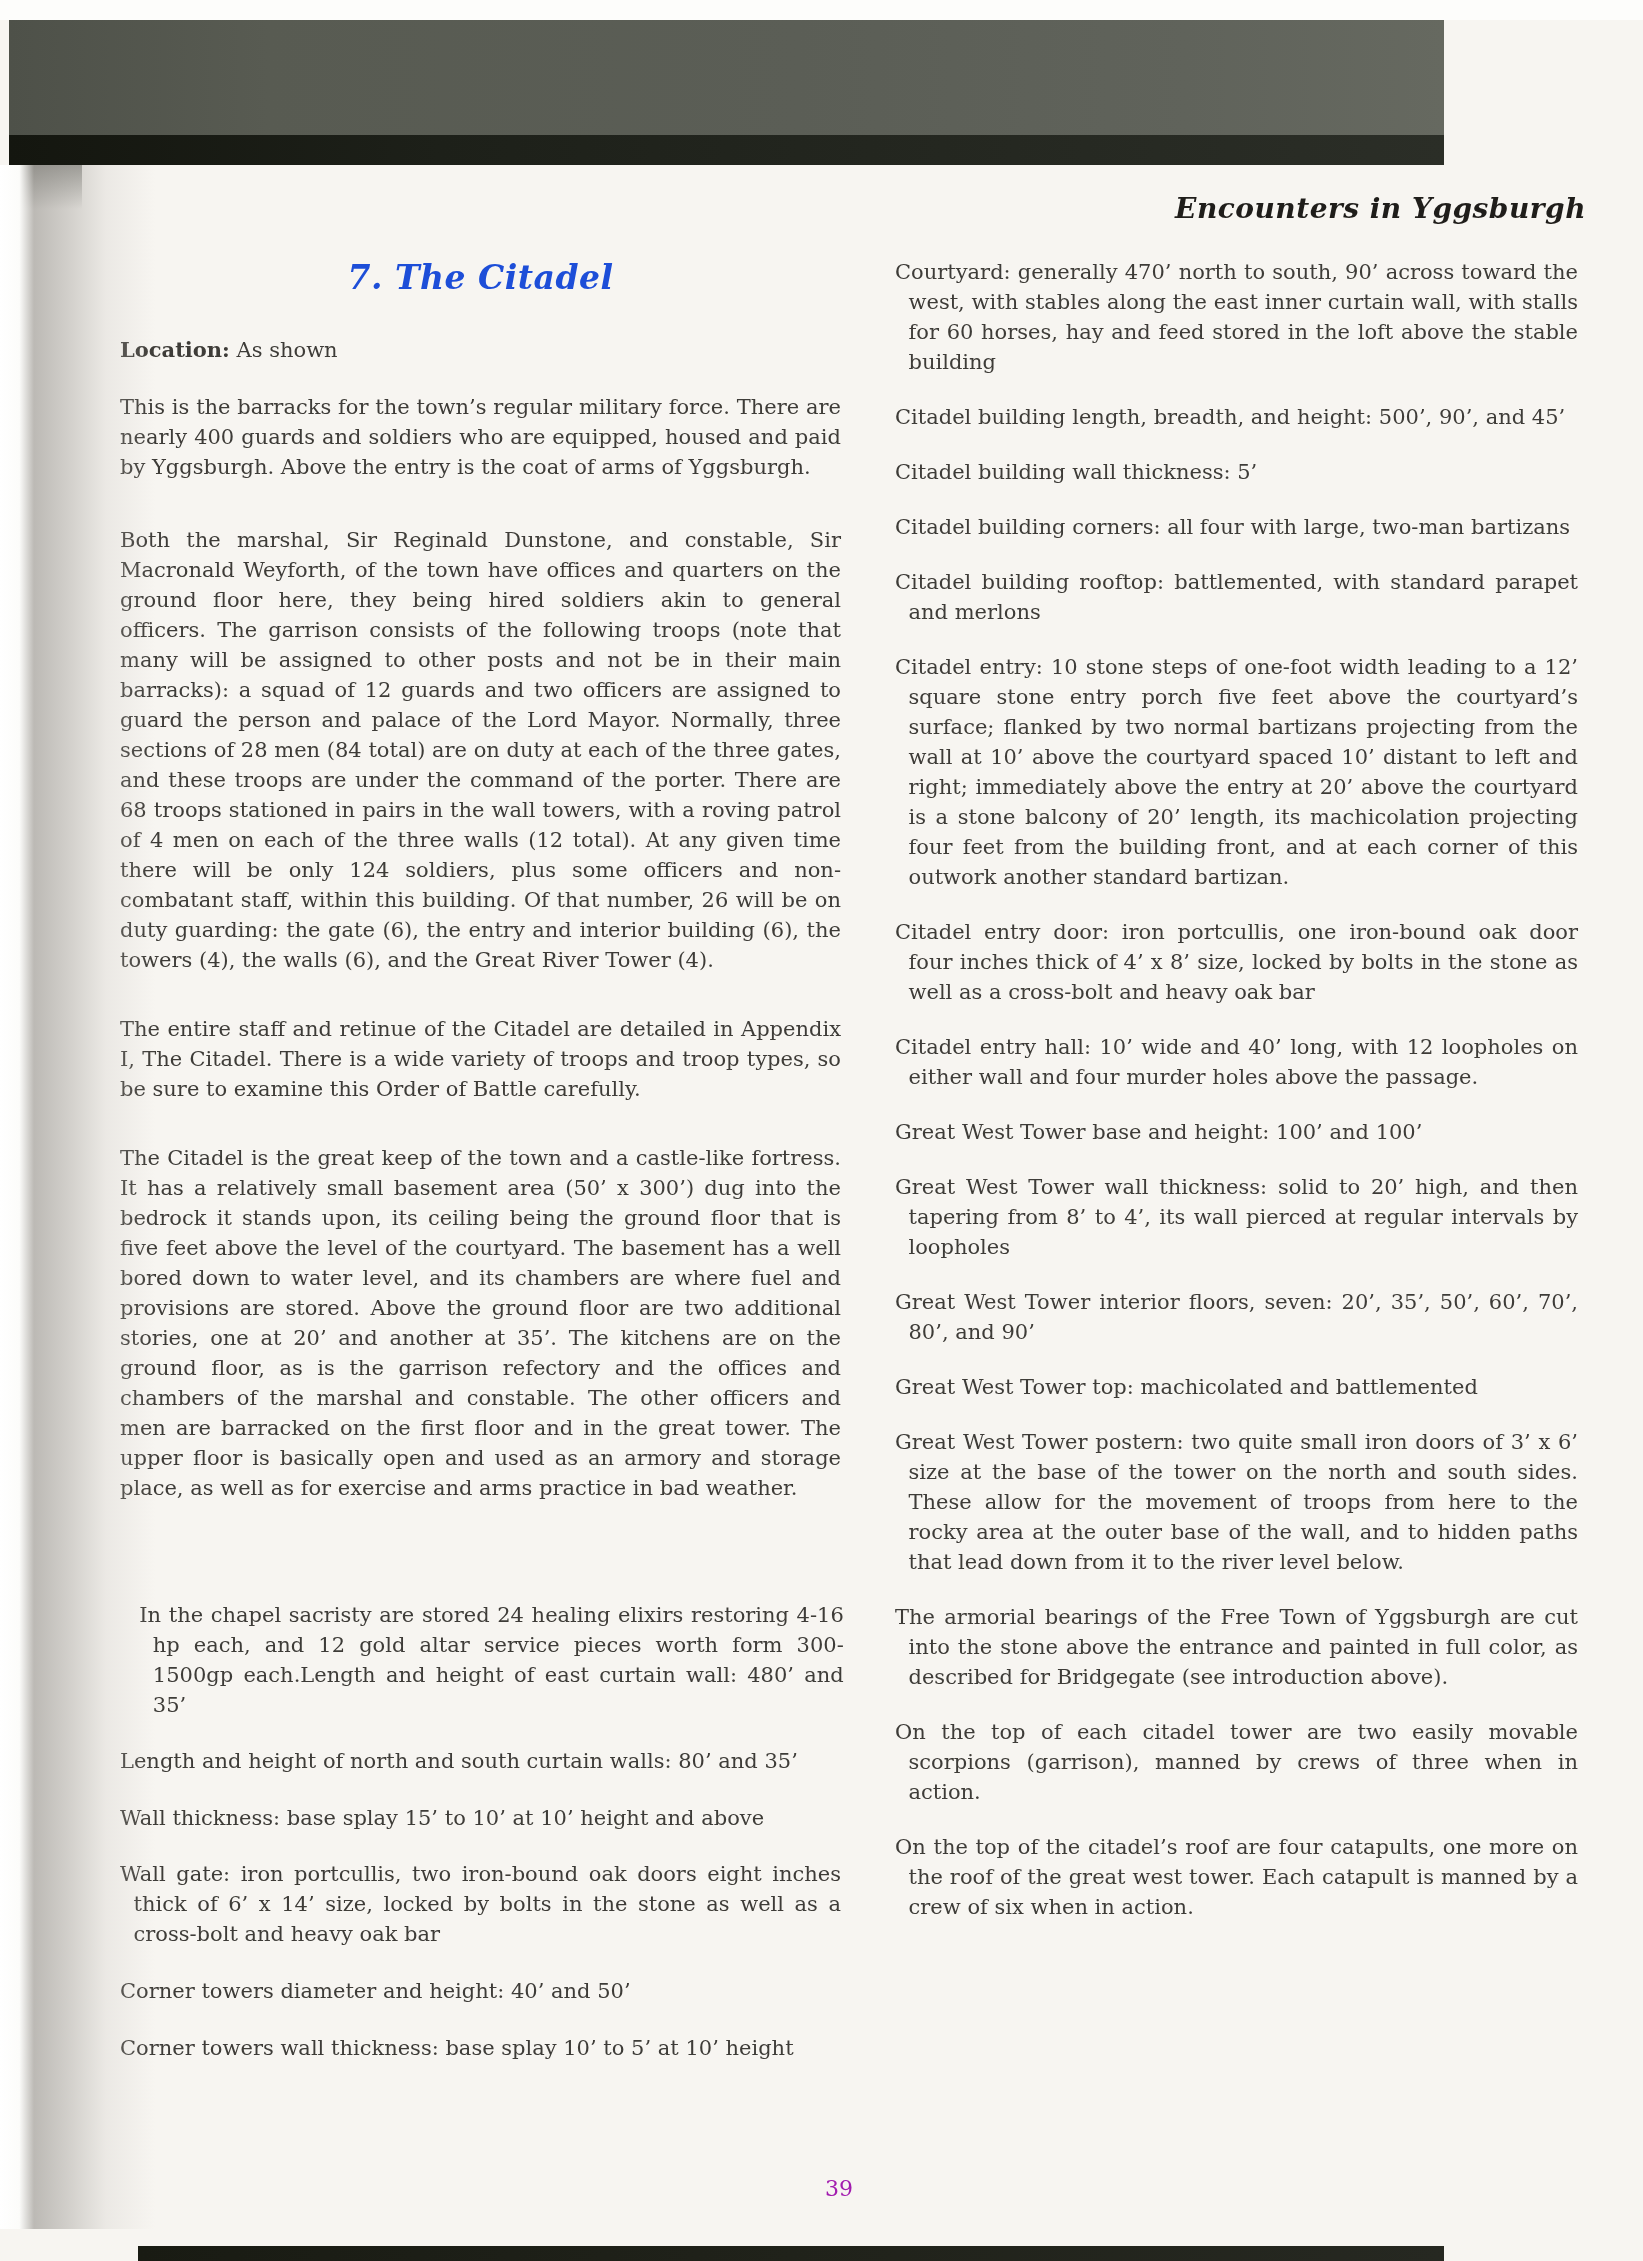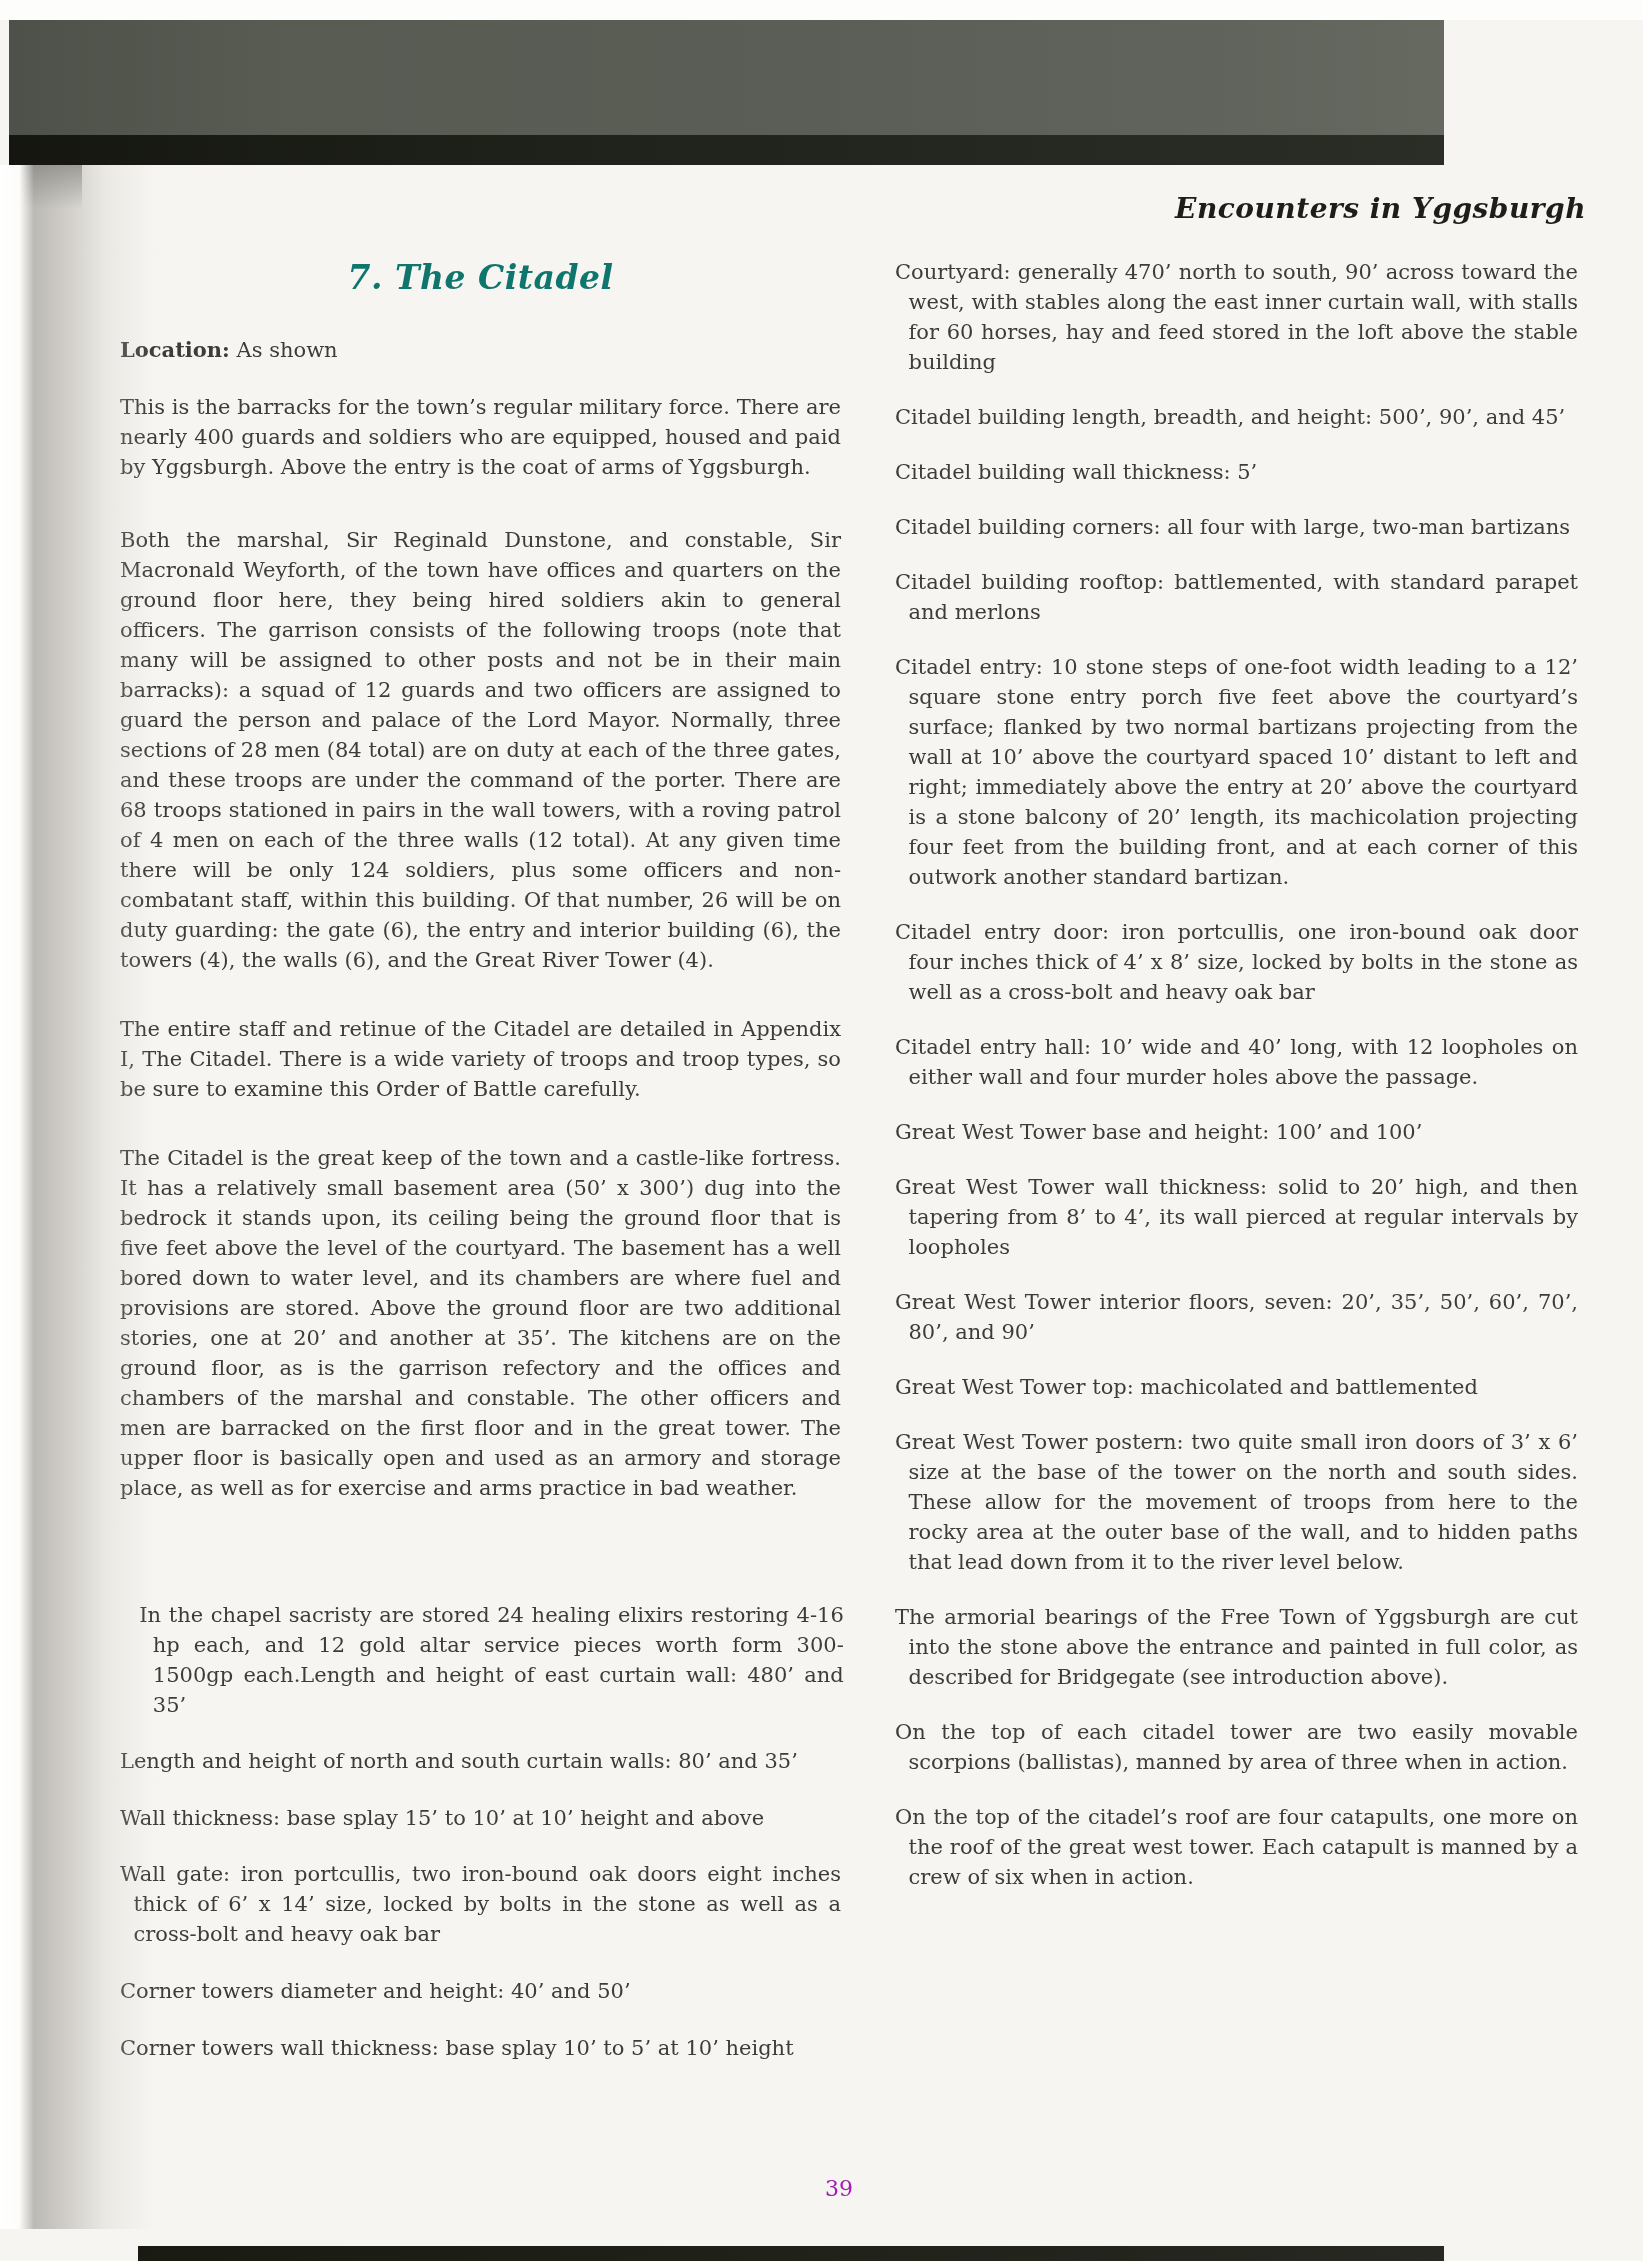--- a/index.html
+++ b/index.html
@@ -54,21 +54,21 @@
     position: absolute; left: 1151px; top: 192px; width: 435px;
     text-align: right;
     font-size: 28px; font-weight: bold; font-style: italic;
     letter-spacing: 0.5px; color: #1f1d1a;
   }
   .col { position: absolute; color: #3e3c38; font-size: 21px; line-height: 30px; }
   #left-col  { left: 120px;  top: 255px; width: 721px; }
   #right-col { left: 895px; top: 257px; width: 683px; }
   .section-heading {
     font-size: 33px; font-weight: bold; font-style: italic;
-    color: #0f766e; text-align: center;
+    color: #1d4ed8; text-align: center;
     margin: 0 0 34px 0; line-height: 46px; letter-spacing: 0.5px;
   }
   .location-line { margin: 0 0 26.6px 0; }
   .location-label { font-weight: bold; }
   p.body-par { margin: 0 0 43px 0; text-align: justify; }
   p.body-par.tight { margin-bottom: 39px; }
   p.body-par.last { margin-bottom: 97px; }
   p.entry {
     margin: 0 0 26.6px 0; text-align: justify;
     padding-left: 13.5px; text-indent: -13.5px;
@@ -115,21 +115,21 @@
     <p class="entry">Citadel building rooftop: battlemented, with standard parapet and merlons</p>
     <p class="entry">Citadel entry: 10 stone steps of one-foot width leading to a 12’ square stone entry porch five feet above the courtyard’s surface; flanked by two normal bartizans projecting from the wall at 10’ above the courtyard spaced 10’ distant to left and right; immediately above the entry at 20’ above the courtyard is a stone balcony of 20’ length, its machicolation projecting four feet from the building front, and at each corner of this outwork another standard bartizan.</p>
     <p class="entry">Citadel entry door: iron portcullis, one iron-bound oak door four inches thick of 4’ x 8’ size, locked by bolts in the stone as well as a cross-bolt and heavy oak bar</p>
     <p class="entry">Citadel entry hall: 10’ wide and 40’ long, with 12 loopholes on either wall and four murder holes above the passage.</p>
     <p class="entry">Great West Tower base and height: 100’ and 100’</p>
     <p class="entry">Great West Tower wall thickness: solid to 20’ high, and then tapering from 8’ to 4’, its wall pierced at regular intervals by loopholes</p>
     <p class="entry">Great West Tower interior floors, seven: 20’, 35’, 50’, 60’, 70’, 80’, and 90’</p>
     <p class="entry">Great West Tower top: machicolated and battlemented</p>
     <p class="entry">Great West Tower postern: two quite small iron doors of 3’ x 6’ size at the base of the tower on the north and south sides. These allow for the movement of troops from here to the rocky area at the outer base of the wall, and to hidden paths that lead down from it to the river level below.</p>
     <p class="entry">The armorial bearings of the Free Town of Yggsburgh are cut into the stone above the entrance and painted in full color, as described for Bridgegate (see introduction above).</p>
-    <p class="entry">On the top of each citadel tower are two easily movable scorpions (ballistas), manned by area of three when in action.</p>
+    <p class="entry">On the top of each citadel tower are two easily movable scorpions (garrison), manned by crews of three when in action.</p>
     <p class="entry">On the top of the citadel’s roof are four catapults, one more on the roof of the great west tower. Each catapult is manned by a crew of six when in action.</p>
   </div>
 
   <div class="page-number">39</div>
 
   <div class="spine-shadow"></div>
   <div class="bottom-bar"></div>
 
 </div>
 

